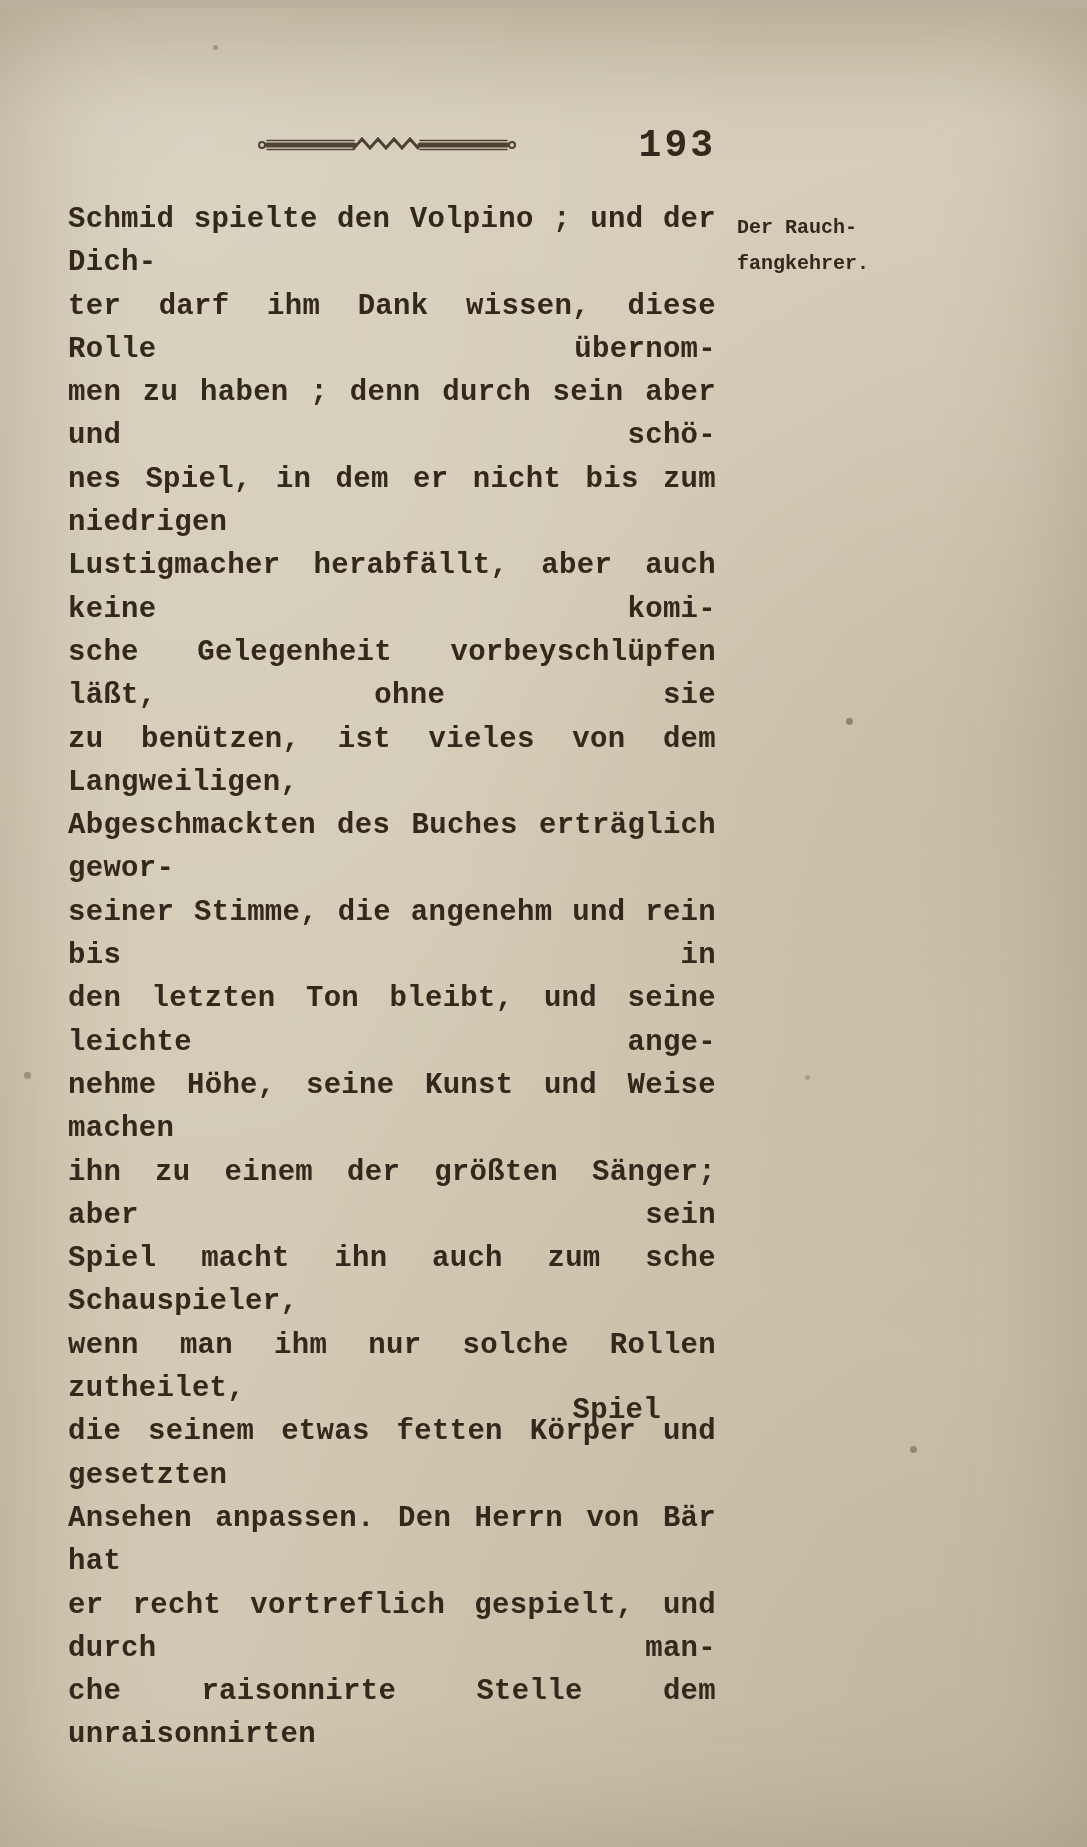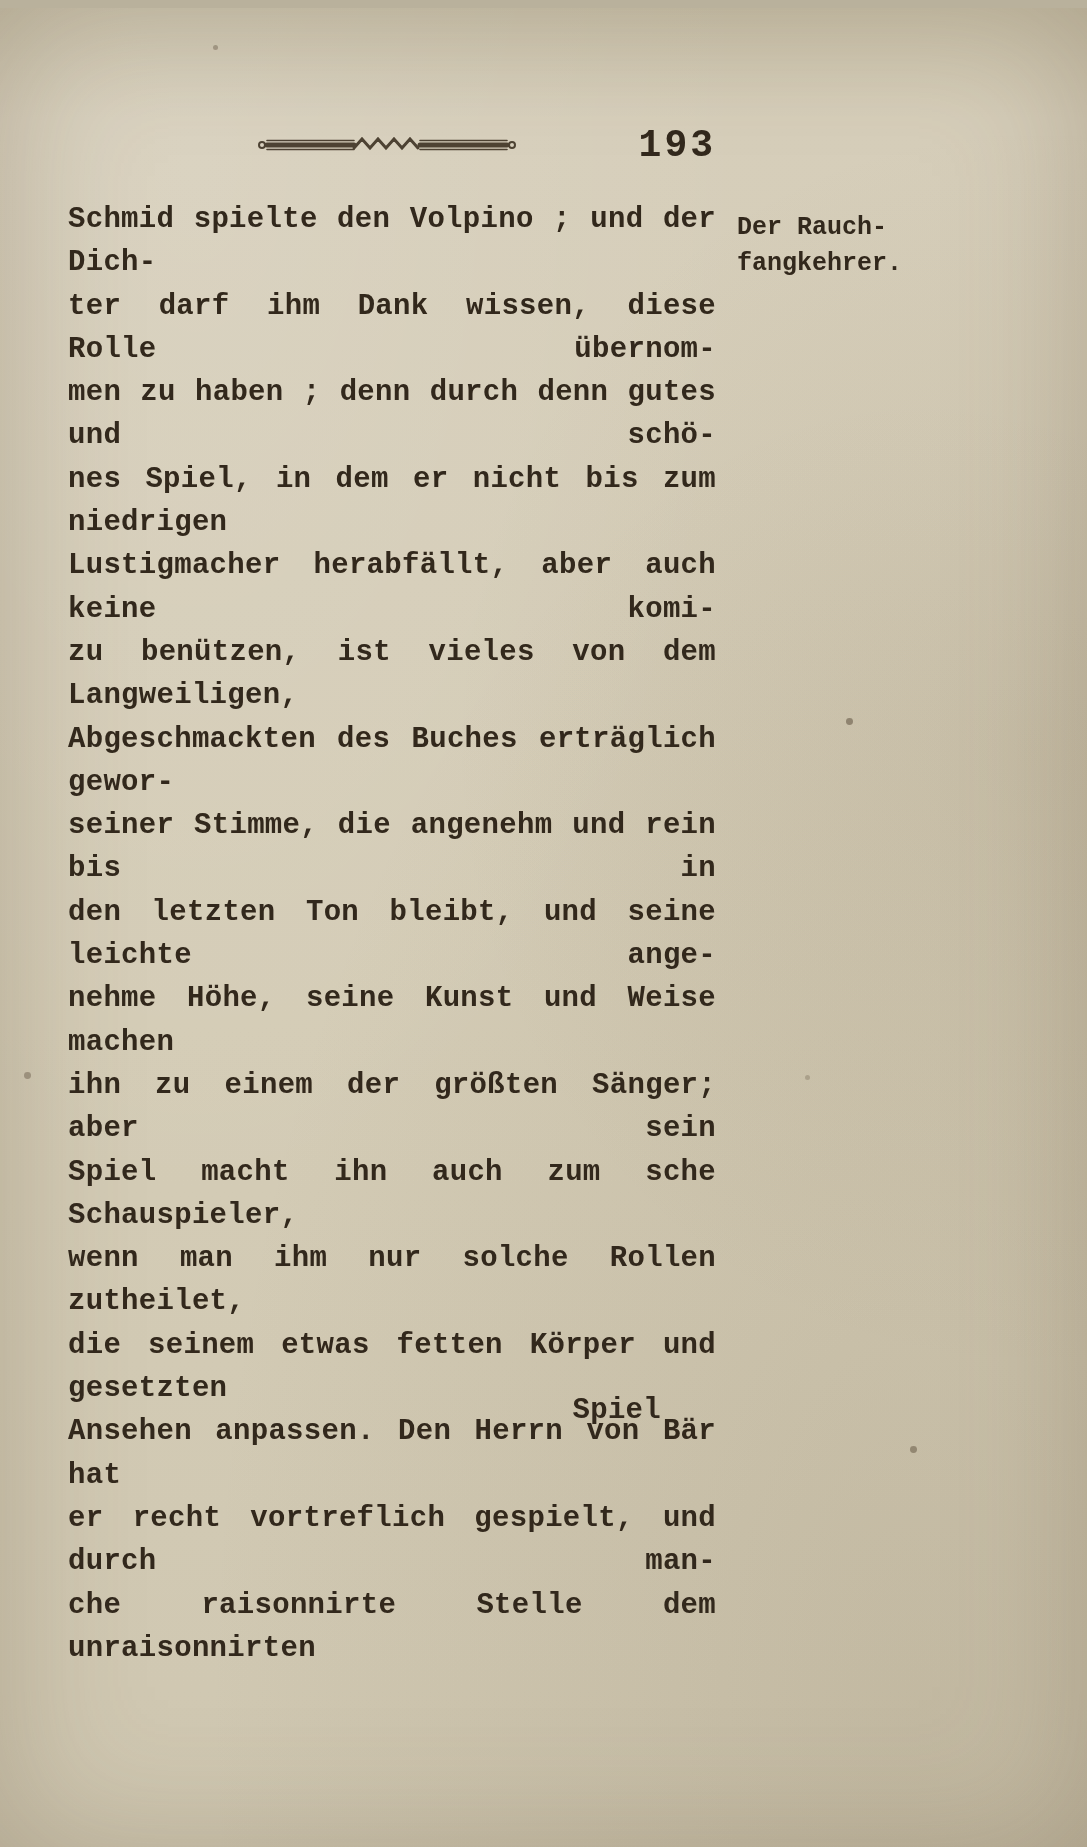--- a/index.html
+++ b/index.html
@@ -53,21 +53,21 @@
     letter-spacing: 0.3px;
   }
   .body-text .line {
     text-align: justify;
     text-align-last: justify;
     min-height: 43.3px;
   }
   .margin-note {
     margin-left: 21px;
     width: 300px;
-    font-size: 25px;
+    font-size: 20px;
     line-height: 36px;
     padding-top: 12px;
   }
   .margin-note .line {
     text-align: left;
     min-height: 36px;
   }
   .catchword-row {
     position: absolute;
     top: 1381px;
@@ -114,23 +114,24 @@
         </g>
       </svg>
     </div>
     <div class="page-number">193</div>
   </div>
 
   <div class="content">
     <div class="body-text">
         <div class="line">Schmid spielte den Volpino ; und der Dich-</div>
         <div class="line">ter darf ihm Dank wissen, diese Rolle übernom-</div>
-        <div class="line">men zu haben ; denn durch denn gutes und schö-</div>
+        <div class="line">men zu haben ; denn durch sein aber und schö-</div>
         <div class="line">nes Spiel, in dem er nicht bis zum niedrigen</div>
         <div class="line">Lustigmacher herabfällt, aber auch keine komi-</div>
+        <div class="line">sche Gelegenheit vorbeyschlüpfen läßt, ohne sie</div>
         <div class="line">zu benützen, ist vieles von dem Langweiligen,</div>
         <div class="line">Abgeschmackten des Buches erträglich gewor-</div>
         <div class="line">seiner Stimme, die angenehm und rein bis in</div>
         <div class="line">den letzten Ton bleibt, und seine leichte ange-</div>
         <div class="line">nehme Höhe, seine Kunst und Weise machen</div>
         <div class="line">ihn zu einem der größten Sänger; aber sein</div>
         <div class="line">Spiel macht ihn auch zum sche Schauspieler,</div>
         <div class="line">wenn man ihm nur solche Rollen zutheilet,</div>
         <div class="line">die seinem etwas fetten Körper und gesetzten</div>
         <div class="line">Ansehen anpassen.  Den Herrn von Bär hat</div>

